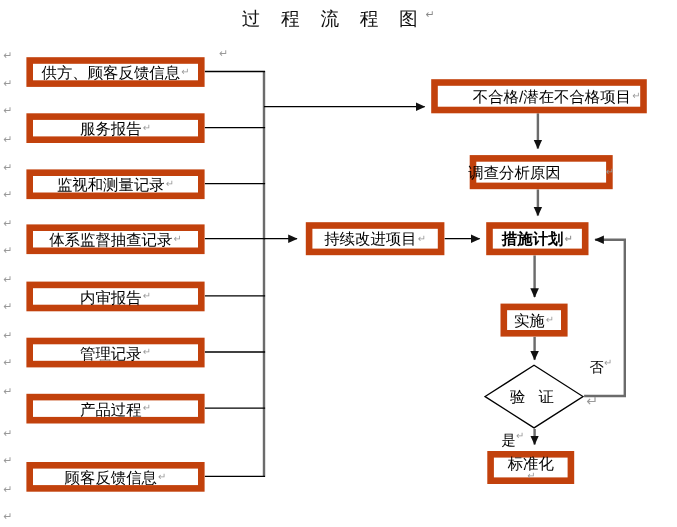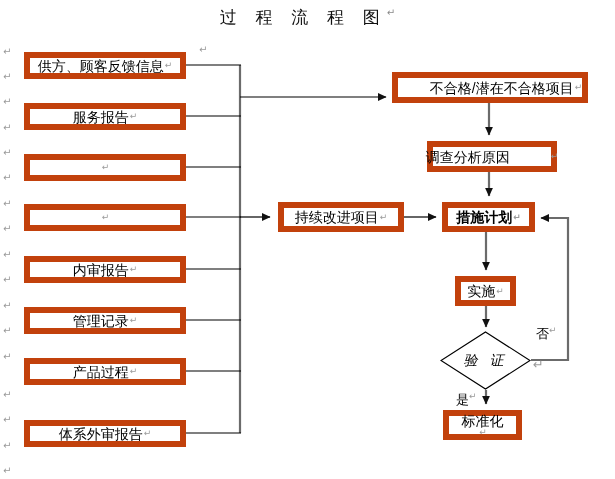--- a/index.html
+++ b/index.html
@@ -152,44 +152,46 @@
       <span class="lbl">供方、顾客反馈信息</span>
       <span class="pilcrow">↵</span>
     </div>
 
   <div class="node lbox" style="top:103px">
       <span class="lbl">服务报告</span>
       <span class="pilcrow">↵</span>
     </div>
 
   <div class="node lbox" style="top:154px">
+      <span class="lbl">监视和测量记录</span>
       <span class="pilcrow">↵</span>
     </div>
 
   <div class="node lbox" style="top:204px">
+      <span class="lbl">体系监督抽查记录</span>
       <span class="pilcrow">↵</span>
     </div>
 
   <div class="node lbox" style="top:256px">
       <span class="lbl">内审报告</span>
       <span class="pilcrow">↵</span>
     </div>
 
   <div class="node lbox" style="top:307px">
       <span class="lbl">管理记录</span>
       <span class="pilcrow">↵</span>
     </div>
 
   <div class="node lbox" style="top:358px">
       <span class="lbl">产品过程</span>
       <span class="pilcrow">↵</span>
     </div>
 
   <div class="node lbox" style="top:420px">
-      <span class="lbl">体系外审报告</span>
+      <span class="lbl">顾客反馈信息</span>
       <span class="pilcrow">↵</span>
     </div>
 
   <div class="node" style="left:392px;top:72px;width:196px;height:31px;padding-left:32px;">
       <span class="lbl">不合格/潜在不合格项目</span>
       <span class="pilcrow">↵</span>
     </div>
 
   <div class="node" style="left:427px;top:141px;width:130px;height:31px;gap:40px;">
       <span class="lbl">调查分析原因</span>
@@ -204,21 +206,21 @@
   <div class="node" style="left:442px;top:202px;width:93px;height:30px;font-weight:bold;">
       <span class="lbl">措施计划</span>
       <span class="pilcrow">↵</span>
     </div>
 
   <div class="node" style="left:455px;top:276px;width:61px;height:30px;text-align:right;">
       <span class="lbl">实施</span>
       <span class="pilcrow">↵</span>
     </div>
 
-  <div class="diamond" style="left:440px;top:331px;width:91px;height:59px;font-style:italic;">
+  <div class="diamond" style="left:440px;top:331px;width:91px;height:59px;">
     <svg width="91" height="59" viewBox="0 0 91 59">
       <polygon points="45.5,1 90,29.5 45.5,58 1,29.5" fill="#ffffff" stroke="#000000" stroke-width="1.2"></polygon>
     </svg>
     <div class="dlabel">验 证</div>
   </div>
   <div class="edge-label" style="left:533px;top:357px;color:#9a9a9a;">↵</div>
 
   <div class="node" style="left:443px;top:410px;width:79px;height:30px;flex-direction:column;">
       <span class="lbl">标准化</span>
       <span class="pilcrow">↵</span>

